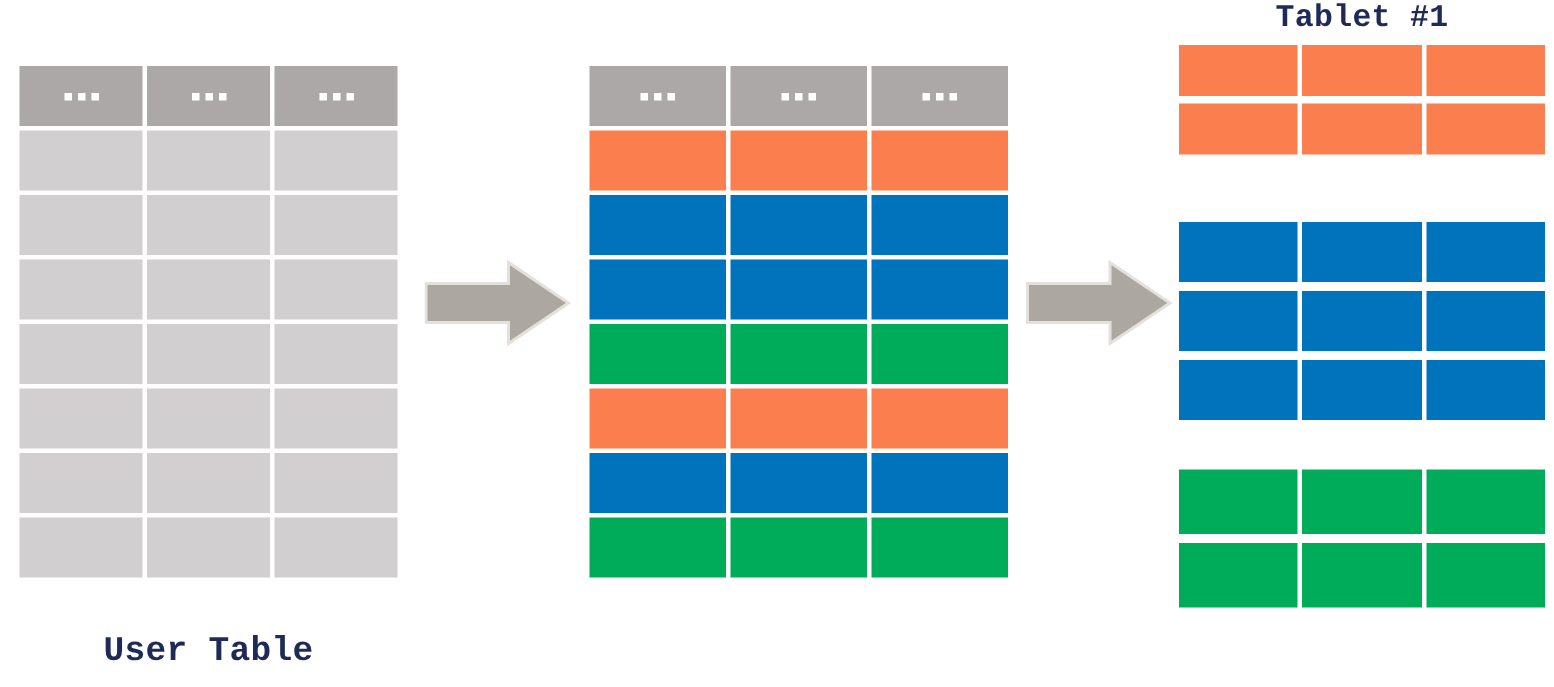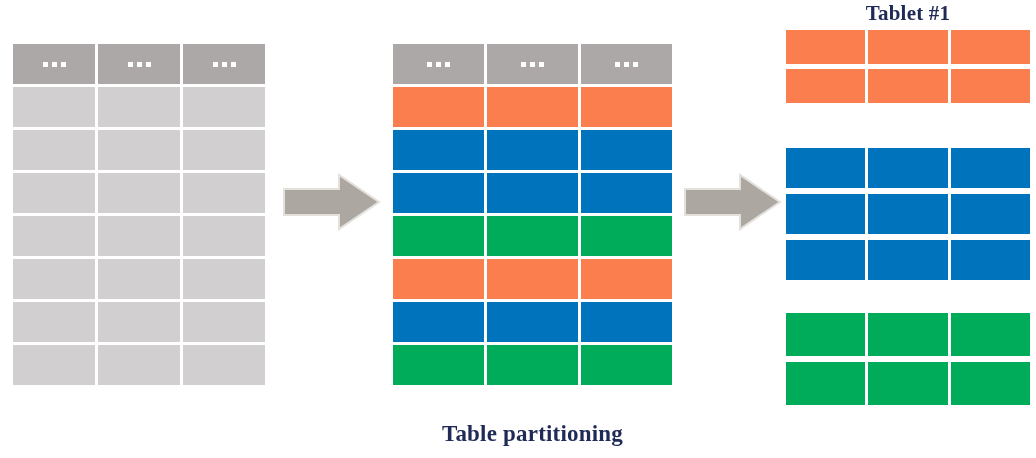--- a/index.html
+++ b/index.html
@@ -1,18 +1,18 @@
 <!DOCTYPE html>
 <html style="--header: #ACA8A8; --row: #D1CFCF; --orange: #FB7E4F; --blue: #0073BD; --green: #00AB5A; --label: #1F2A56; --arrow: #ACA7A1; --arrow_edge: #E4E1DD;"><head>
 <meta charset="utf-8">
 <style>
   html,body { margin:0; padding:0; background:#ffffff; }
   .canvas {
     position:relative; width:1036px; height:458px; background:#ffffff;
-    font-family:Liberation Serif, serif; overflow:hidden;
+    font-family:Liberation Mono, monospace; overflow:hidden;
   }
   .grid {
     position:absolute; display:grid;
     grid-template-columns:repeat(3, 1fr); gap:3px;
   }
   .cell { min-height:0; }
   .hcell {
     background:var(--header);
     display:flex; align-items:center; justify-content:center;
   }
@@ -172,15 +172,15 @@
 
   <div class="grid tab t3">
       <div class="cell" style="background: rgb(0, 171, 90);"></div>
       <div class="cell" style="background: rgb(0, 171, 90);"></div>
       <div class="cell" style="background: rgb(0, 171, 90);"></div>
       <div class="cell" style="background: rgb(0, 171, 90);"></div>
       <div class="cell" style="background: rgb(0, 171, 90);"></div>
       <div class="cell" style="background: rgb(0, 171, 90);"></div>
     </div>
 
-  <div class="group-label l2">Table partitioning</div>
+  <div class="group-label l1">User Table</div>
 
 </div>
 
 </body></html>

